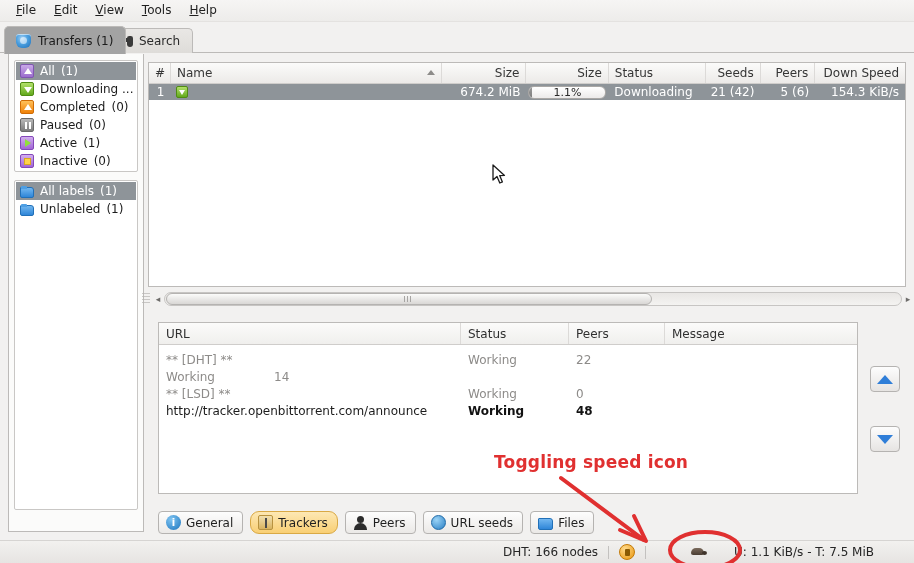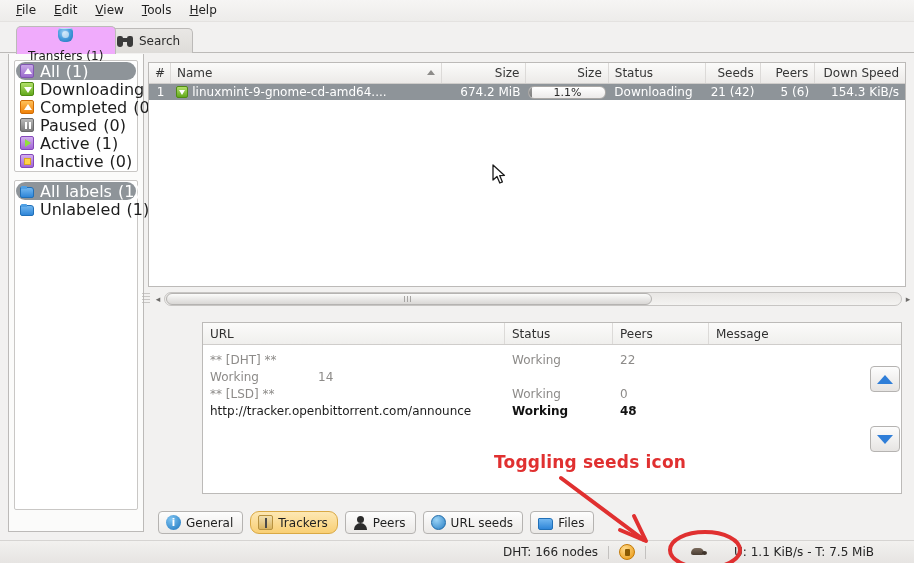--- a/index.html
+++ b/index.html
@@ -48,26 +48,25 @@
     position: absolute; top: 0; height: 27px;
     display: flex; align-items: center; gap: 6px;
     padding: 0 12px 0 11px;
     border: 1px solid #bcbab8;
     border-bottom: none;
     border-radius: 5px 5px 0 0;
     font-size: 12px;
     cursor: default;
   }
   .tab.active {
-    left: 16px;
-    background: #f0abfc;
+    left: 4px;
+    background: #a3a3a3;
     z-index: 3;
     color: #1b1b1b;
     height: 28px;
-    flex-direction: column;
   }
   .tab.inactive {
     left: 105px;
     background: linear-gradient(180deg, #e9e7e5 0%, #dedcd9 100%);
     color: #2b2b2b;
     top: 2px; height: 25px;
     z-index: 2;
   }
 
   
@@ -111,22 +110,22 @@
   .statuslist, .labellist {
     background: #ffffff;
     border: 1px solid #c9c7c5;
     border-radius: 2px;
     padding: 1px;
   }
   .labellist { margin-top: 8px; height: 330px; }
   .srow {
     display: flex; align-items: center; gap: 6px;
     height: 18px; padding: 0 4px;
-    font-size: 16px; color: #1c1c1c;
-    cursor: default; white-space: nowrap; border-radius: 9px;
+    font-size: 12px; color: #1c1c1c;
+    cursor: default; white-space: nowrap;
   }
   .srow.sel { background: #8e9499; color: #ffffff; }
   .srow .cnt { color: inherit; }
 
   .sico { width: 14px; height: 14px; flex: none; position: relative; border-radius: 2px; }
   .sico.all      { background: linear-gradient(180deg,#c9a8e8,#9b6dcd); border: 1px solid #7f56b0; }
   .sico.down     { background: linear-gradient(180deg,#b3e06a,#62a91c); border: 1px solid #4f8c13; }
   .sico.comp     { background: linear-gradient(180deg,#ffc05a,#ef8108); border: 1px solid #d06c05; }
   .sico.paused   { background: linear-gradient(180deg,#b9b9b9,#7c7c7c); border: 1px solid #6a6a6a; }
   .sico.active   { background: linear-gradient(180deg,#d3aef0,#a165d5); border: 1px solid #8348b8; }
@@ -242,21 +241,21 @@
   }
   .hthumb .gp {
     width: 9px; height: 6px;
     background: repeating-linear-gradient(90deg,#a7a5a3 0 1px,transparent 1px 3px);
   }
 
   
   .trpanel {
     position: absolute; left: 158px; top: 322px;
     width: 700px; height: 172px;
-    background: #ffffff; border: 1px solid #bcbab8; margin-left: 44px;
+    background: #ffffff; border: 1px solid #bcbab8;
   }
   .trhead {
     display: flex; height: 22px;
     background: linear-gradient(180deg,#fbfbfa 0%,#f0efed 100%);
     border-bottom: 1px solid #cfcdcb;
     font-size: 12px; color: #303030;
   }
   .trth {
     display: flex; align-items: center; height: 21px; padding: 0 7px;
     border-right: 1px solid #dcdad8; cursor: default;
@@ -477,21 +476,20 @@
       <div class="th" style="width:104px">Status</div>
       <div class="th r" style="width:58px">Seeds</div>
       <div class="th r" style="width:58px">Peers</div>
       <div class="th r" style="width:96px;border-right:none">Down Speed</div>
     </div>
 
     <div class="trow">
       <div class="td r" style="width:22px">1</div>
       <div class="td" style="width:292px">
         <span class="dlarrow"></span>
-        <span>linuxmint-9-gnome-cd-amd64....</span>
       </div>
       <div class="td r" style="width:90px">674.2 MiB</div>
       <div class="td" style="width:88px;padding:0 2px">
         <span class="pbar">
           <span class="fill" style="width: 3px;"></span>
           <span class="lbl">1.1%</span>
         </span>
       </div>
       <div class="td" style="width:104px">Downloading</div>
       <div class="td r" style="width:58px">21 (42)</div>
@@ -583,21 +581,21 @@
     <span class="sb-sp"></span>
     <span class="sb-sp"></span>
     <span class="sb-turtle">
       <span class="shell"></span>
         <span class="head"></span>
     </span>
     <span class="sb-sp"></span>
     <span>U: 1.1 KiB/s - T: 7.5 MiB</span>
   </div>
 
-  <div class="anno-text">Toggling seeds icon</div>
+  <div class="anno-text">Toggling speed icon</div>
   <svg class="anno-svg">
 
     <path d="M 561 478 L 644 540" stroke="#e03030" stroke-width="4" fill="none" stroke-linecap="round"></path>
 
     <path d="M 620 530 L 646 541 L 634 516" stroke="#e03030" stroke-width="4" fill="none" stroke-linecap="round" stroke-linejoin="round"></path>
 
     <ellipse cx="705" cy="550" rx="35" ry="18" stroke="#e03030" stroke-width="4" fill="none"></ellipse>
   </svg>
 
   <svg class="cursor" viewBox="0 0 16 22" style="left: 492px; top: 164px;">

